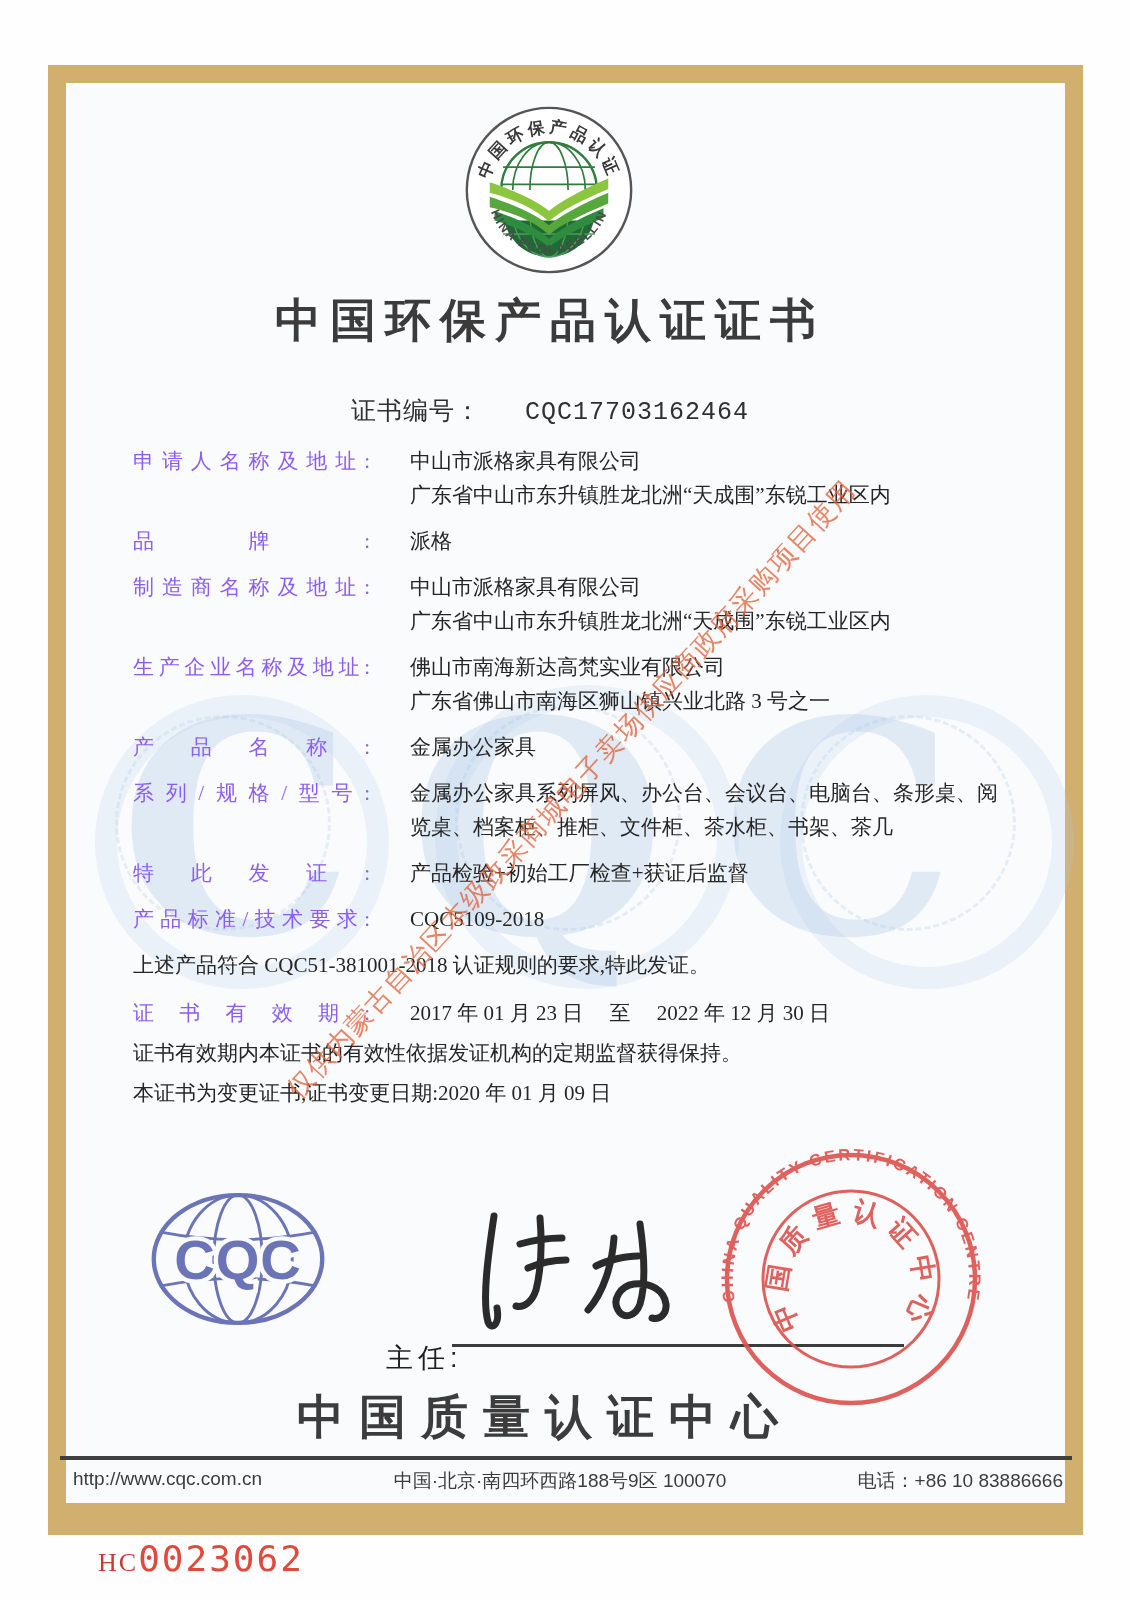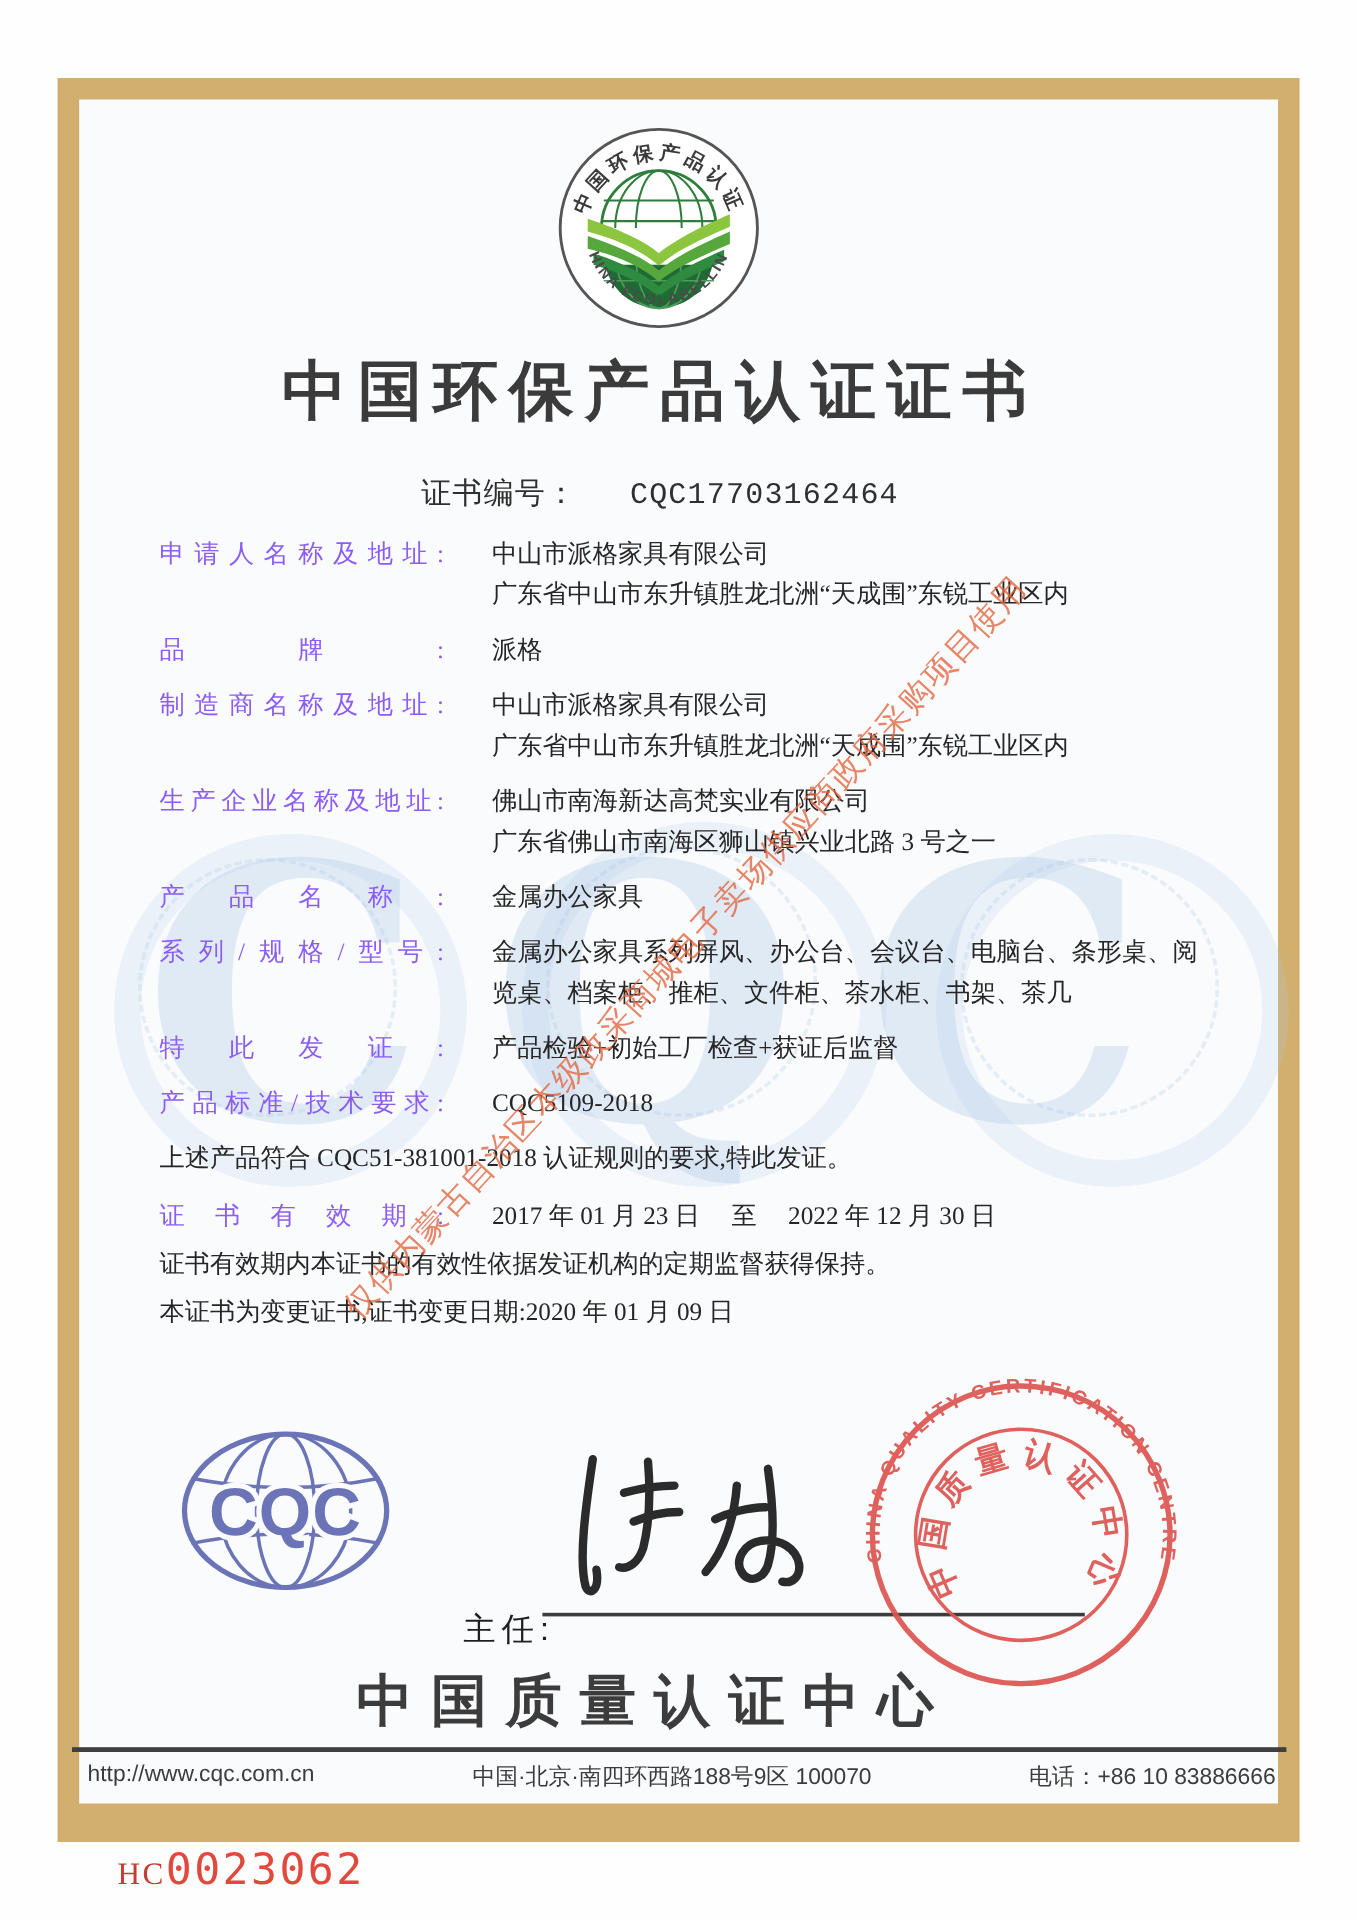--- a/index.html
+++ b/index.html
@@ -18,21 +18,21 @@
     position:absolute;left:0;top:10px;width:100%;text-align:center;
     font-family:"DejaVu Serif",serif;font-weight:bold;font-size:295px;line-height:360px;
     letter-spacing:55px;color:rgba(166,196,228,0.30);
   }
   .wm-ring{position:absolute;border-radius:50%;border:22px solid rgba(178,204,233,0.22);}
   .wm-ring.inner{border:3px dashed rgba(178,204,233,0.30);}
   
   .eco-logo{position:absolute;left:460px;top:104px;z-index:5;}
   .title{
     position:absolute;left:0;top:290px;width:1100px;text-align:center;z-index:5;
-    font-family:"Liberation Sans",sans-serif;font-weight:bold;font-size:54px;
+    font-family:"Liberation Sans",sans-serif;font-weight:bold;font-size:46px;
     letter-spacing:9px;color:#3b3b3b;
   }
   .certno{
     position:absolute;left:0;top:394px;width:1100px;text-align:center;z-index:5;
     font-size:25px;color:#303030;letter-spacing:1px;
   }
   .certno .num{font-family:Liberation Mono, monospace;letter-spacing:1px;margin-left:44px;}
   
   .fields{position:absolute;left:133px;top:444px;width:885px;z-index:5;}
   .row{display:flex;margin-bottom:12px;}

